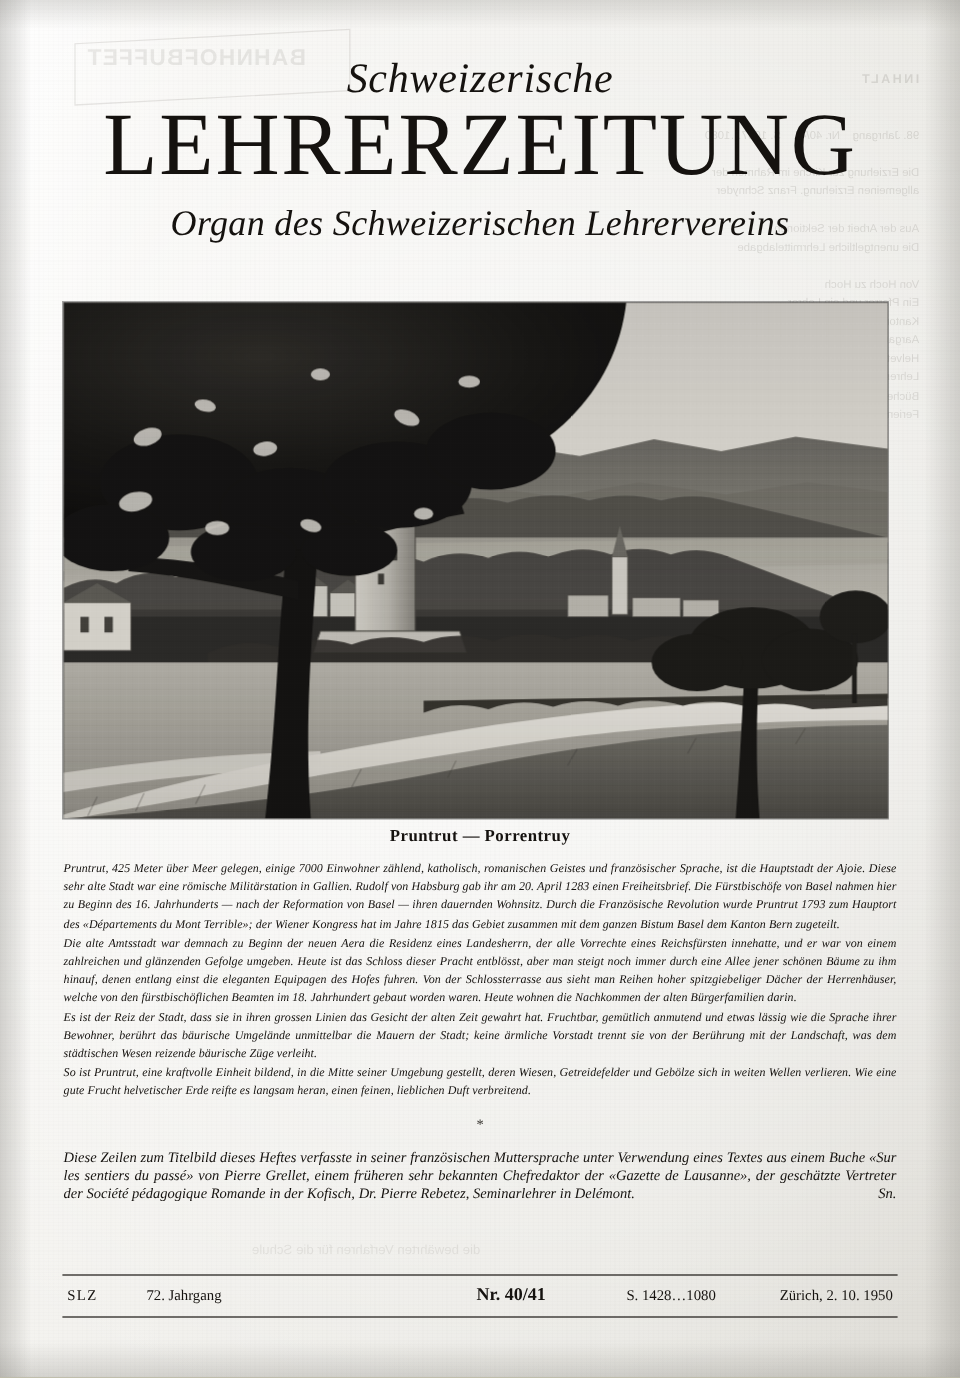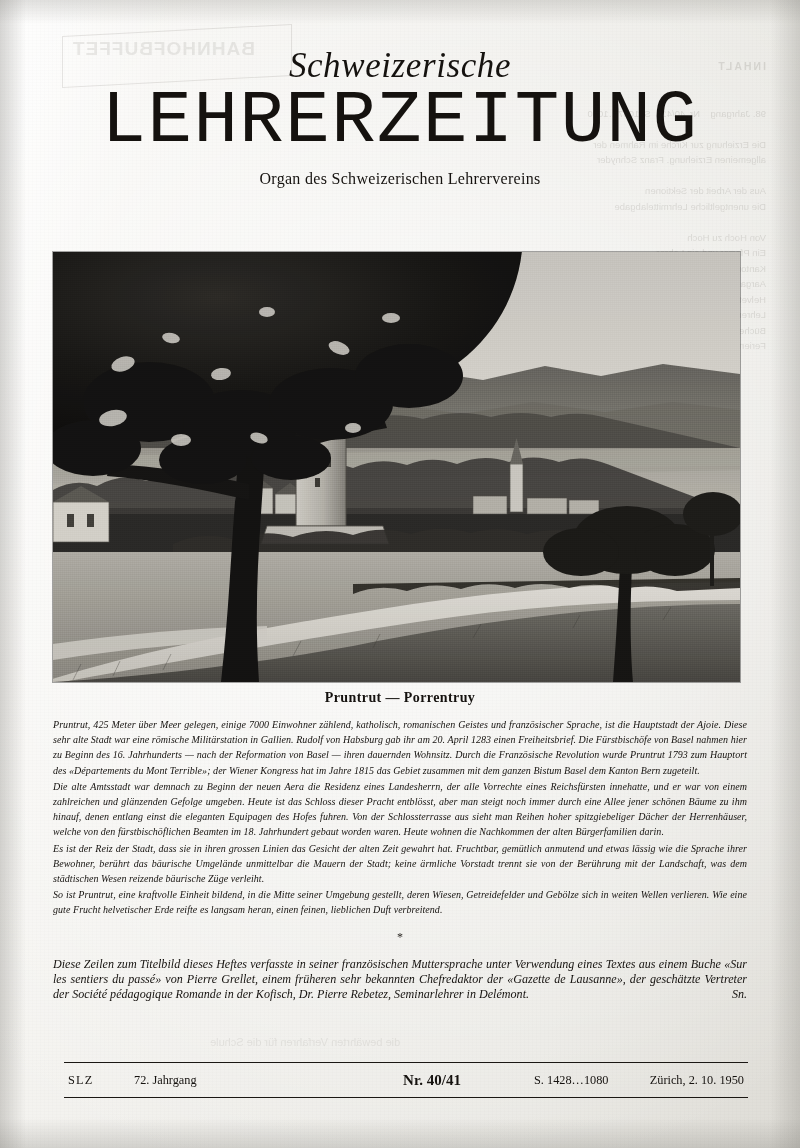--- a/index.html
+++ b/index.html
@@ -97,24 +97,25 @@
     line-height: 1;
     margin: 0 0 2px 0;
     font-family: "Liberation Serif", "DejaVu Serif", serif;
   }
   .mast-main {
     font-size: 74px;
     line-height: .98;
     letter-spacing: 1.5px;
     margin: 0;
     font-weight: normal;
-    font-family: Liberation Mono, monospace;
+    font-family: Liberation Serif, serif;
   }
   .mast-sub {
-    font-size: 16px;
+    font-style: italic;
+    font-size: 30px;
     letter-spacing: .3px;
     margin: 12px 0 0 0;
   }
 
   
   .photo-wrap {
     position: absolute;
     left: 53px; top: 252px;
     width: 687px; height: 430px;
     z-index: 3;
@@ -173,21 +174,21 @@
     display: block;
     text-align: right;
     font-style: italic;
     font-size: 12.1px;
     margin-top: -15.2px;
   }
 
   
   .footer {
     position: absolute;
-    left: 64px; right: 52px;
+    left: 52px; right: 52px;
     bottom: 50px;
     z-index: 4;
     border-top: 1.6px solid #1a1713;
     border-bottom: 1.6px solid #1a1713;
     height: 34px;
   }
   .footer-row {
     position: relative;
     height: 34px;
   }

